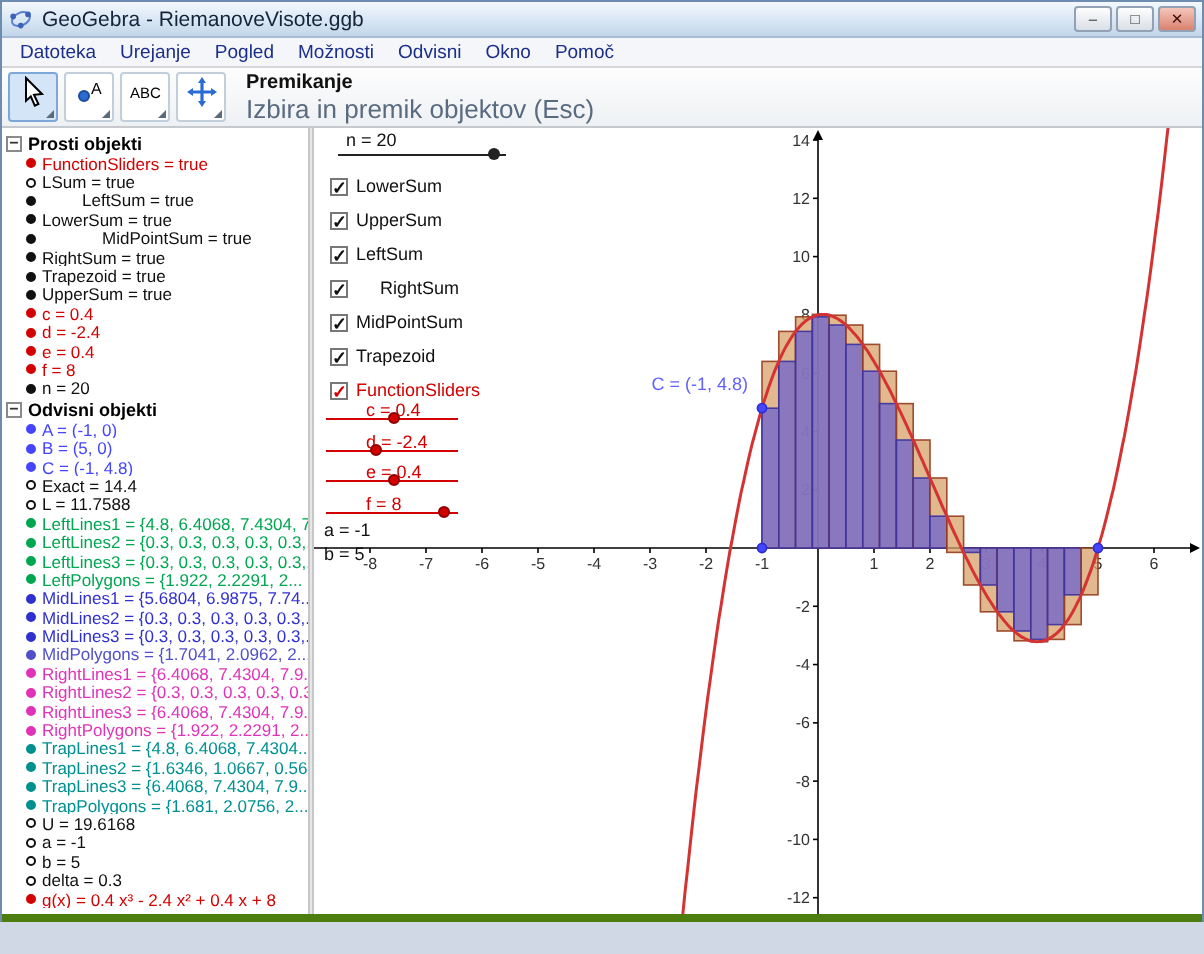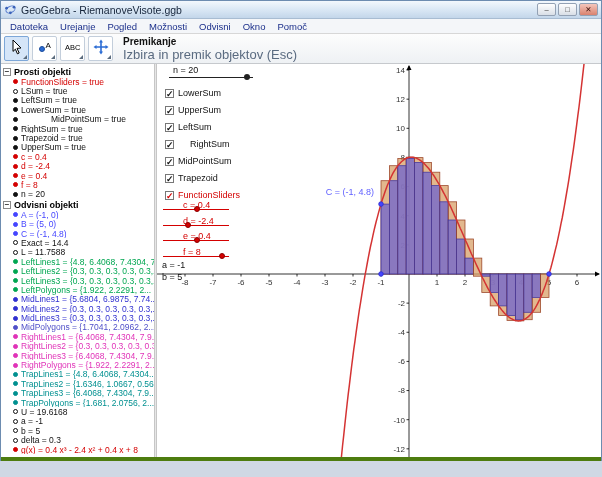--- a/index.html
+++ b/index.html
@@ -152,21 +152,21 @@
           <div class="alg-row">
             <span class="marble" style="border-color: rgb(212, 0, 0); background: rgb(212, 0, 0);"></span>
             <span class="alg-text" style="color: rgb(212, 0, 0);">FunctionSliders = true</span>
           </div>
           <div class="alg-row">
             <span class="marble" style="border-color: rgb(17, 17, 17);"></span>
             <span class="alg-text" style="color: rgb(17, 17, 17);">LSum = true</span>
           </div>
           <div class="alg-row">
             <span class="marble" style="border-color: rgb(17, 17, 17); background: rgb(17, 17, 17);"></span>
-            <span class="alg-text" style="color: rgb(17, 17, 17);">LeftSum = true</span>
+            <span class="alg-text" style="color: rgb(17, 17, 17); margin-left: 20px;">LeftSum = true</span>
           </div>
           <div class="alg-row">
             <span class="marble" style="border-color: rgb(17, 17, 17); background: rgb(17, 17, 17);"></span>
             <span class="alg-text" style="color: rgb(17, 17, 17);">LowerSum = true</span>
           </div>
           <div class="alg-row">
             <span class="marble" style="border-color: rgb(17, 17, 17); background: rgb(17, 17, 17);"></span>
             <span class="alg-text" style="color: rgb(17, 17, 17); margin-left: 30px;">MidPointSum = true</span>
           </div>
           <div class="alg-row">

